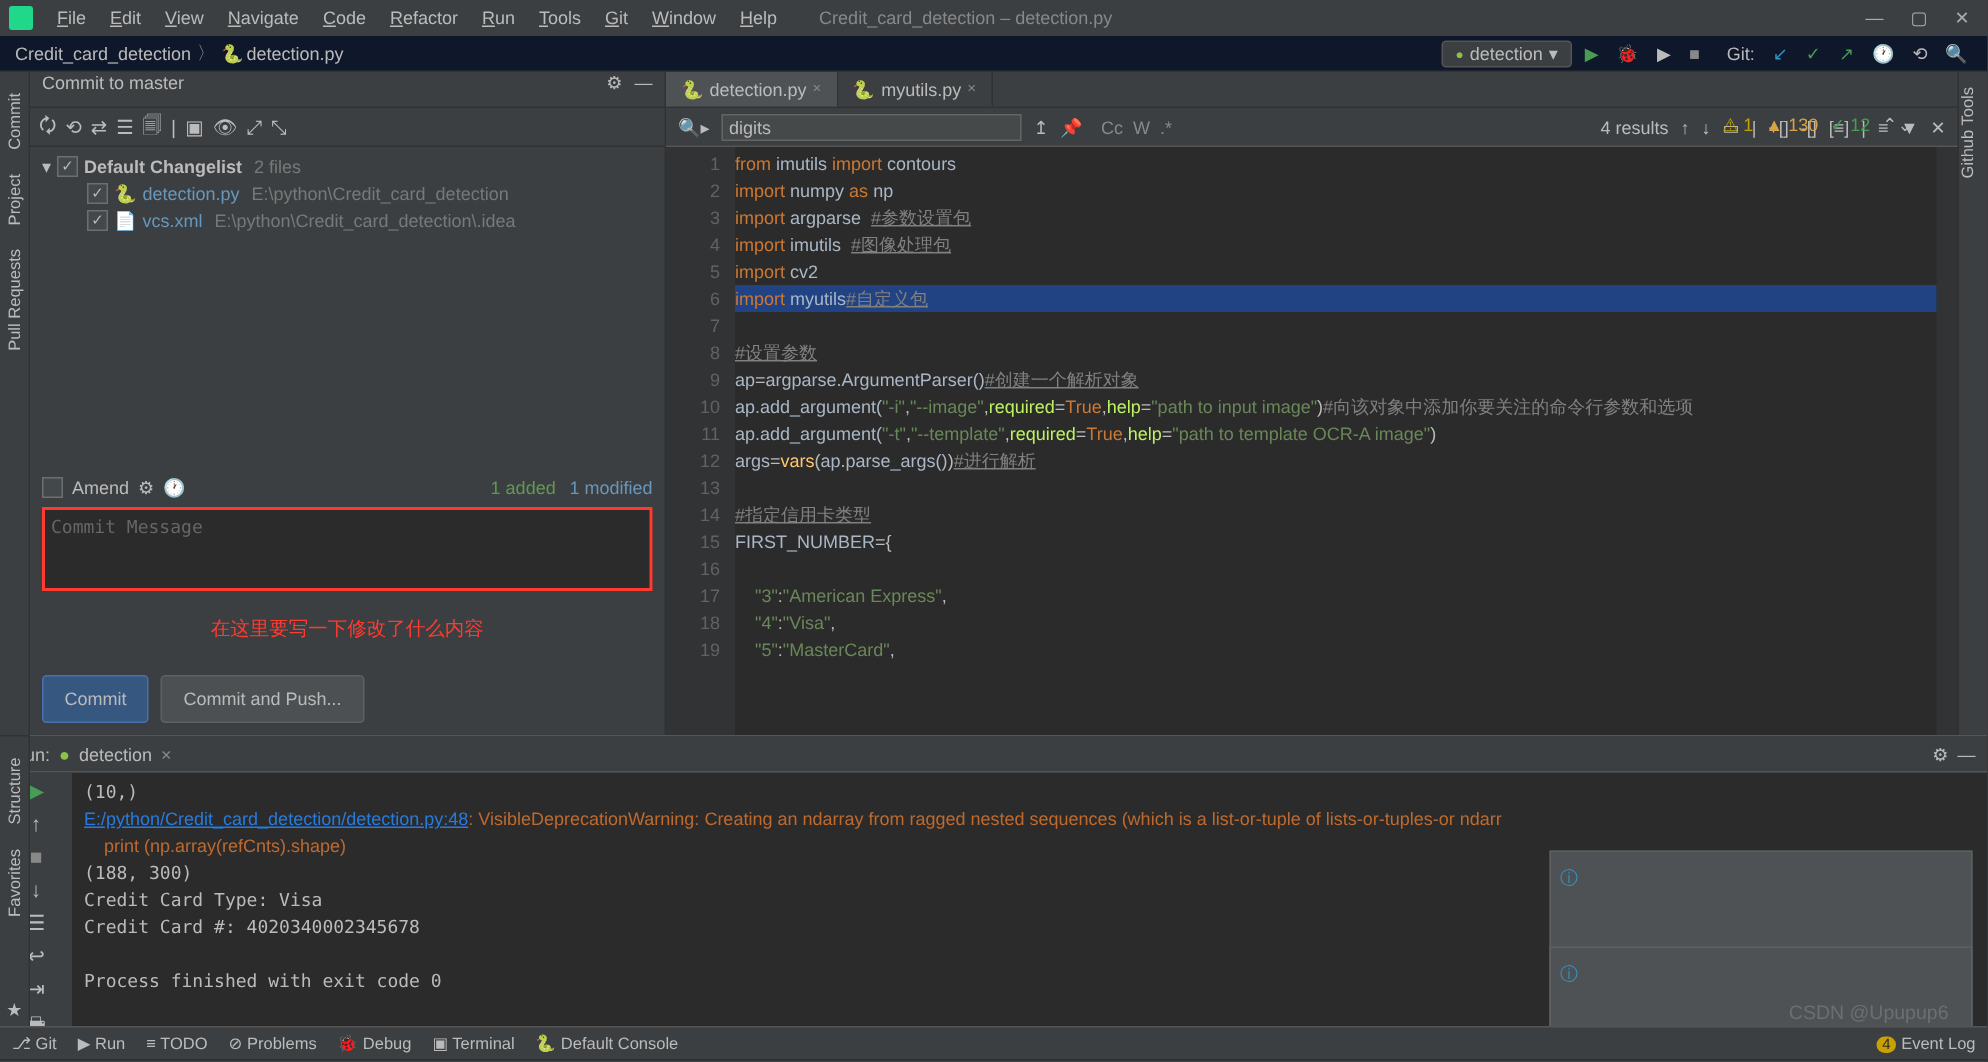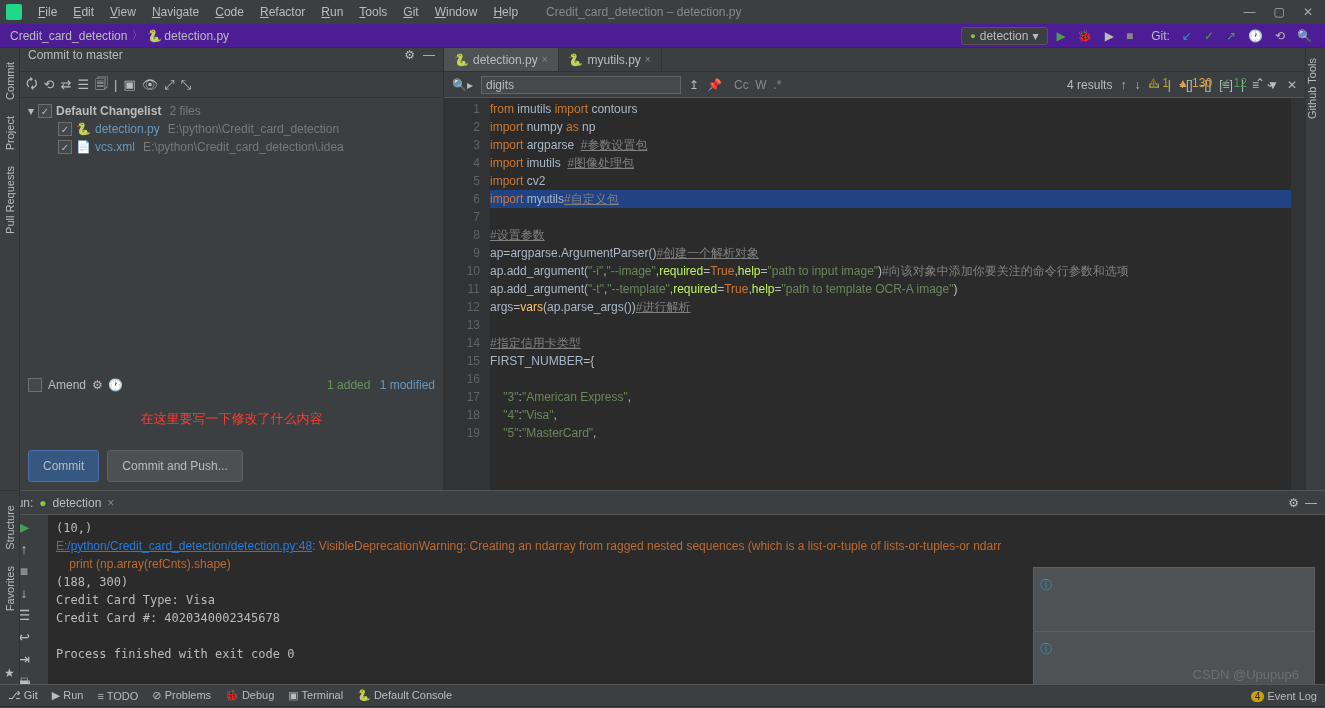--- a/index.html
+++ b/index.html
@@ -2,21 +2,21 @@
 <html><head>
 <meta charset="utf-8">
 <style>
 * { margin:0; padding:0; box-sizing:border-box; font-family:"Segoe UI",Arial,sans-serif; font-size:12px; }
 body { background:#3c3f41; color:#bbbbbb; width:1325px; height:708px; overflow:hidden; position:relative; }
 .title-bar { height:24px; background:#3c3f41; display:flex; align-items:center; padding:0 6px; }
 .title-bar .ico { width:16px; height:16px; background:#21d789; margin-right:8px; border-radius:2px; }
 .menu-item { padding:0 8px; cursor:pointer; }
 .title-bar .win-title { margin-left:20px; color:#888; }
 .win-ctrl { margin-left:auto; display:flex; gap:18px; padding-right:6px; color:#aaa; }
-.nav-bar { height:24px; background:#4c1d95; display:flex; align-items:center; padding:0 10px; border-bottom:1px solid #323232; }
+.nav-bar { height:24px; background:#0f172a; display:flex; align-items:center; padding:0 10px; border-bottom:1px solid #323232; }
 .nav-bar .crumb { color:#bbb; }
 .nav-bar .sep { margin:0 4px; color:#888; }
 .nav-bar .file-ico { color:#a9b7c6; margin-right:2px; }
 .nav-right { margin-left:auto; display:flex; align-items:center; gap:6px; }
 .run-cfg { background:#3c3f41; border:1px solid #555; padding:1px 8px; border-radius:3px; display:flex; align-items:center; gap:4px; }
 .run-cfg::before { content:"●"; color:#8bc34a; font-size:9px; }
 .tool-btn { padding:0 3px; cursor:pointer; }
 .run-btn { color:#499c54; }
 .bug-btn { color:#6ba644; }
 .main { display:flex; height:442px; }
@@ -178,20 +178,23 @@
       <span class="checkbox"></span>
       <span>Amend</span>
       <span>⚙</span>
       <span>🕐</span>
       <span class="stats">
         <span class="added">1 added</span>
         &nbsp;
         <span class="mod">1 modified</span>
       </span>
     </div>
+    <div class="commit-msg-area">
+      <span class="ph">Commit Message</span>
+    </div>
     <div class="red-note">在这里要写一下修改了什么内容</div>
     <div class="commit-btns">
       <button class="btn-primary">Commit</button>
       <button class="btn-sec">Commit and Push...</button>
     </div>
   </div>
 
   <div class="editor-area">
     <div class="tabs" id="tab-host">
         <div class="tab active">

